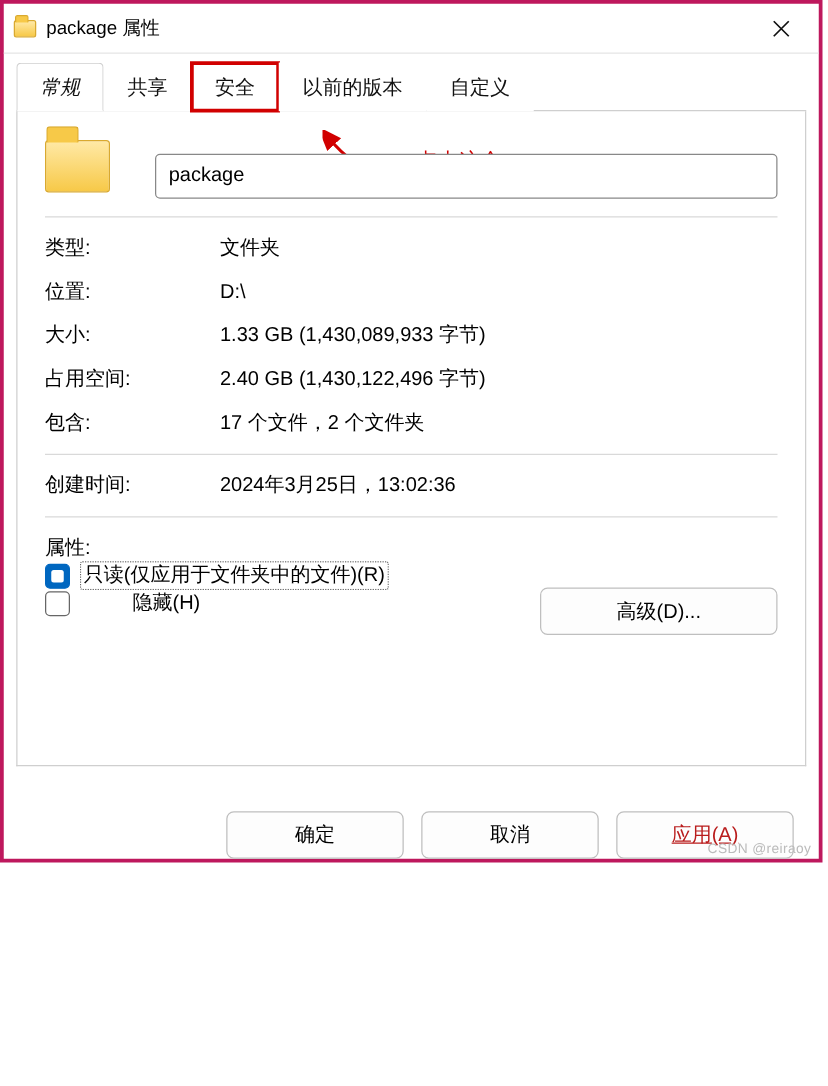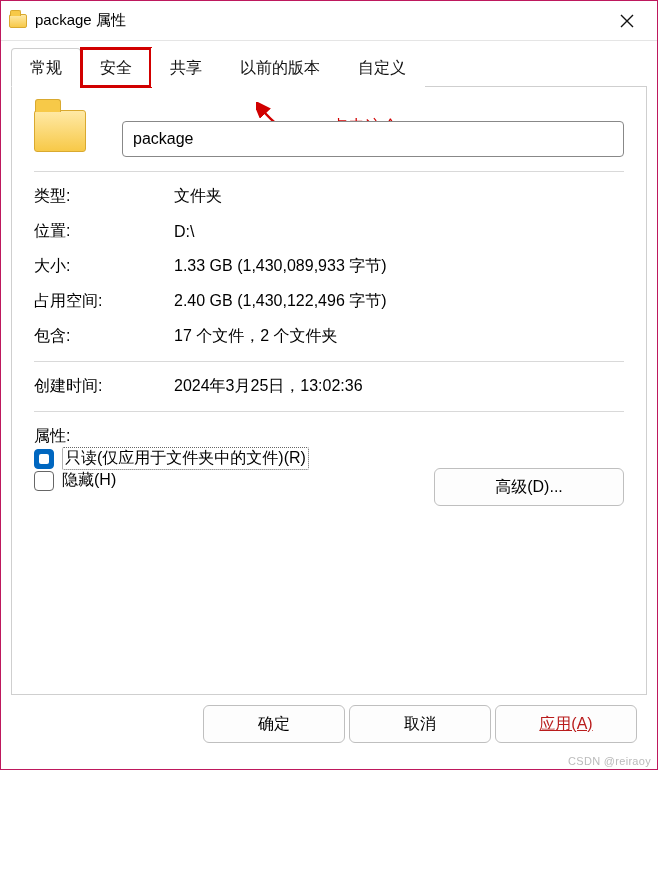--- a/index.html
+++ b/index.html
@@ -6,22 +6,22 @@
     body {
       font-family: "Microsoft YaHei", "Segoe UI", sans-serif;
       font-size: 15px;
       background: #fff;
       width: 662px;
       height: 869px;
       position: relative;
     }
     .window {
       width: 658px;
-      height: 770px;
-      border: 1px solid #be185d;
+      height: 690px;
+      border: 3px solid #be185d;
       background: #fff;
       position: relative;
       display: flex;
       flex-direction: column;
     }
     .titlebar {
       height: 40px;
       display: flex;
       align-items: center;
       padding: 0 8px;
@@ -65,20 +65,21 @@
       border:1px solid transparent;
       border-bottom:none;
       position:relative;
       top:1px;
       background:#fff;
     }
     .tab.active {
       border-color:#cfcfcf;
       border-bottom:1px solid #fff;
       border-radius:4px 4px 0 0;
+      font-style:italic;
     }
     .tab.highlight-box {
       outline: 3px solid #d10000;
       outline-offset: -2px;
     }
     .tabpanel {
       border:1px solid #cfcfcf;
       border-top:none;
       flex:1;
       padding: 18px 22px;
@@ -136,23 +137,23 @@
       position:absolute;right:0;top:42px;
       width:190px;height:38px;
       border:1px solid #bfbfbf;border-radius:6px;
       background:#fdfdfd;
       font-size:16px;font-family:inherit;
       cursor:pointer;
     }
     .footer {
       height:64px;
       display:flex;
-      align-items:flex-start;
+      align-items:flex-end;
       justify-content:flex-end;
-      gap:4px;
+      gap:14px;
       padding:0 20px;
       border-top:0;
     }
     .footer .btn{
       width:142px;height:38px;
       border:1px solid #bfbfbf;border-radius:6px;
       background:#fdfdfd;font-size:16px;font-family:inherit;cursor:pointer;
     }
     .footer .btn.disabled{color:#b91c1c;cursor:default;text-decoration:underline;}
     .annotation-arrow{
@@ -182,22 +183,22 @@
       <svg width="14" height="14" viewBox="0 0 14 14">
           <path d="M1 1 L13 13 M13 1 L1 13" stroke="#111" stroke-width="1.4"></path>
         </svg>
     </span>
   </div>
 
   <div class="content">
 
     <div class="tabs">
       <div class="tab active">常规</div>
+      <div class="tab">共享</div>
       <div class="tab highlight-box">安全</div>
-      <div class="tab">共享</div>
       <div class="tab">以前的版本</div>
       <div class="tab">自定义</div>
 
       <svg class="annotation-arrow" width="90" height="60">
         <defs>
             <marker id="ah" markerWidth="10" markerHeight="10" refX="2" refY="3" orient="auto">
           <path d="M0,0 L0,6 L8,3 z" fill="#d10000"></path>
             </marker>
           </defs>
         <path d="M80,50 Q40,45 6,8" stroke="#d10000" stroke-width="2.5" fill="none" marker-end="url(#ah)"></path>
@@ -245,21 +246,21 @@
       <hr class="sep">
 
       <div class="attr-section">
         <div class="attr-label-row">
           <div class="label" style="width:140px;font-size:16px">属性:</div>
           <div style="flex:1">
             <div style="display:flex;align-items:center;">
               <span class="checkbox filled"></span>
               <span class="cb-label dotted"><span>只读(仅应用于文件夹中的文件)(R)</span></span>
             </div>
-            <div style="display:flex;align-items:center;">
+            <div style="display:flex;align-items:center;gap:42px;">
               <span class="checkbox"></span>
               <span class="cb-label"><span>隐藏(H)</span></span>
             </div>
           </div>
         </div>
         <button class="adv-btn">高级(D)...</button>
       </div>
 
     </div>
   </div>

